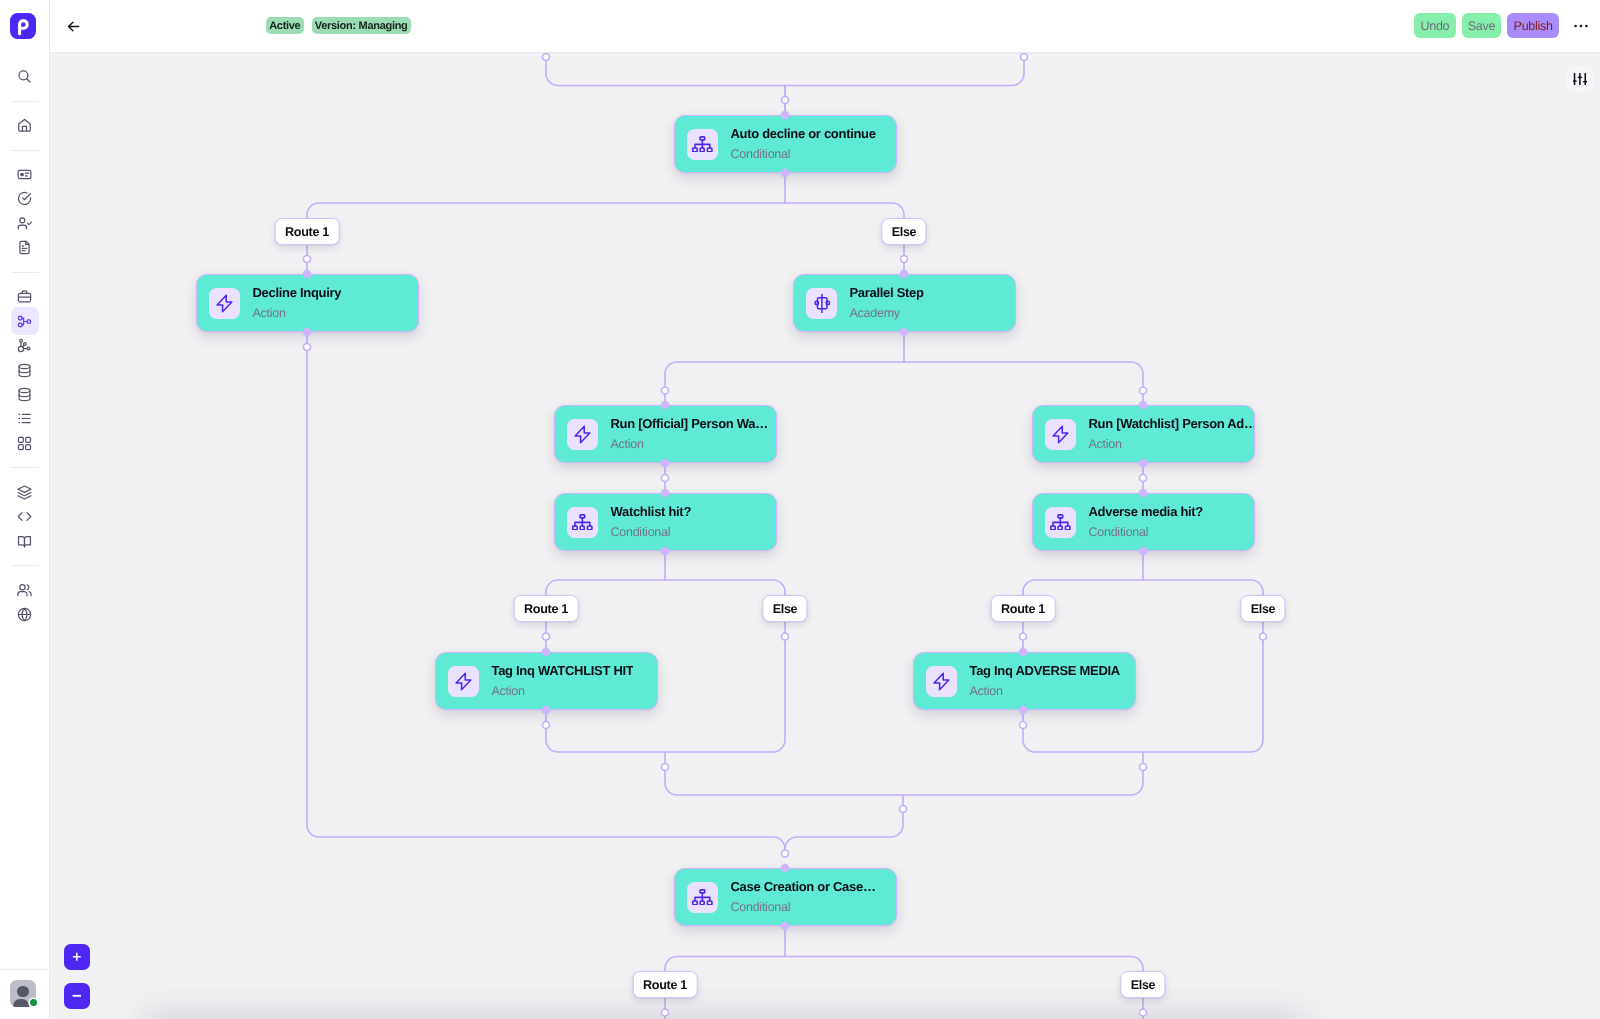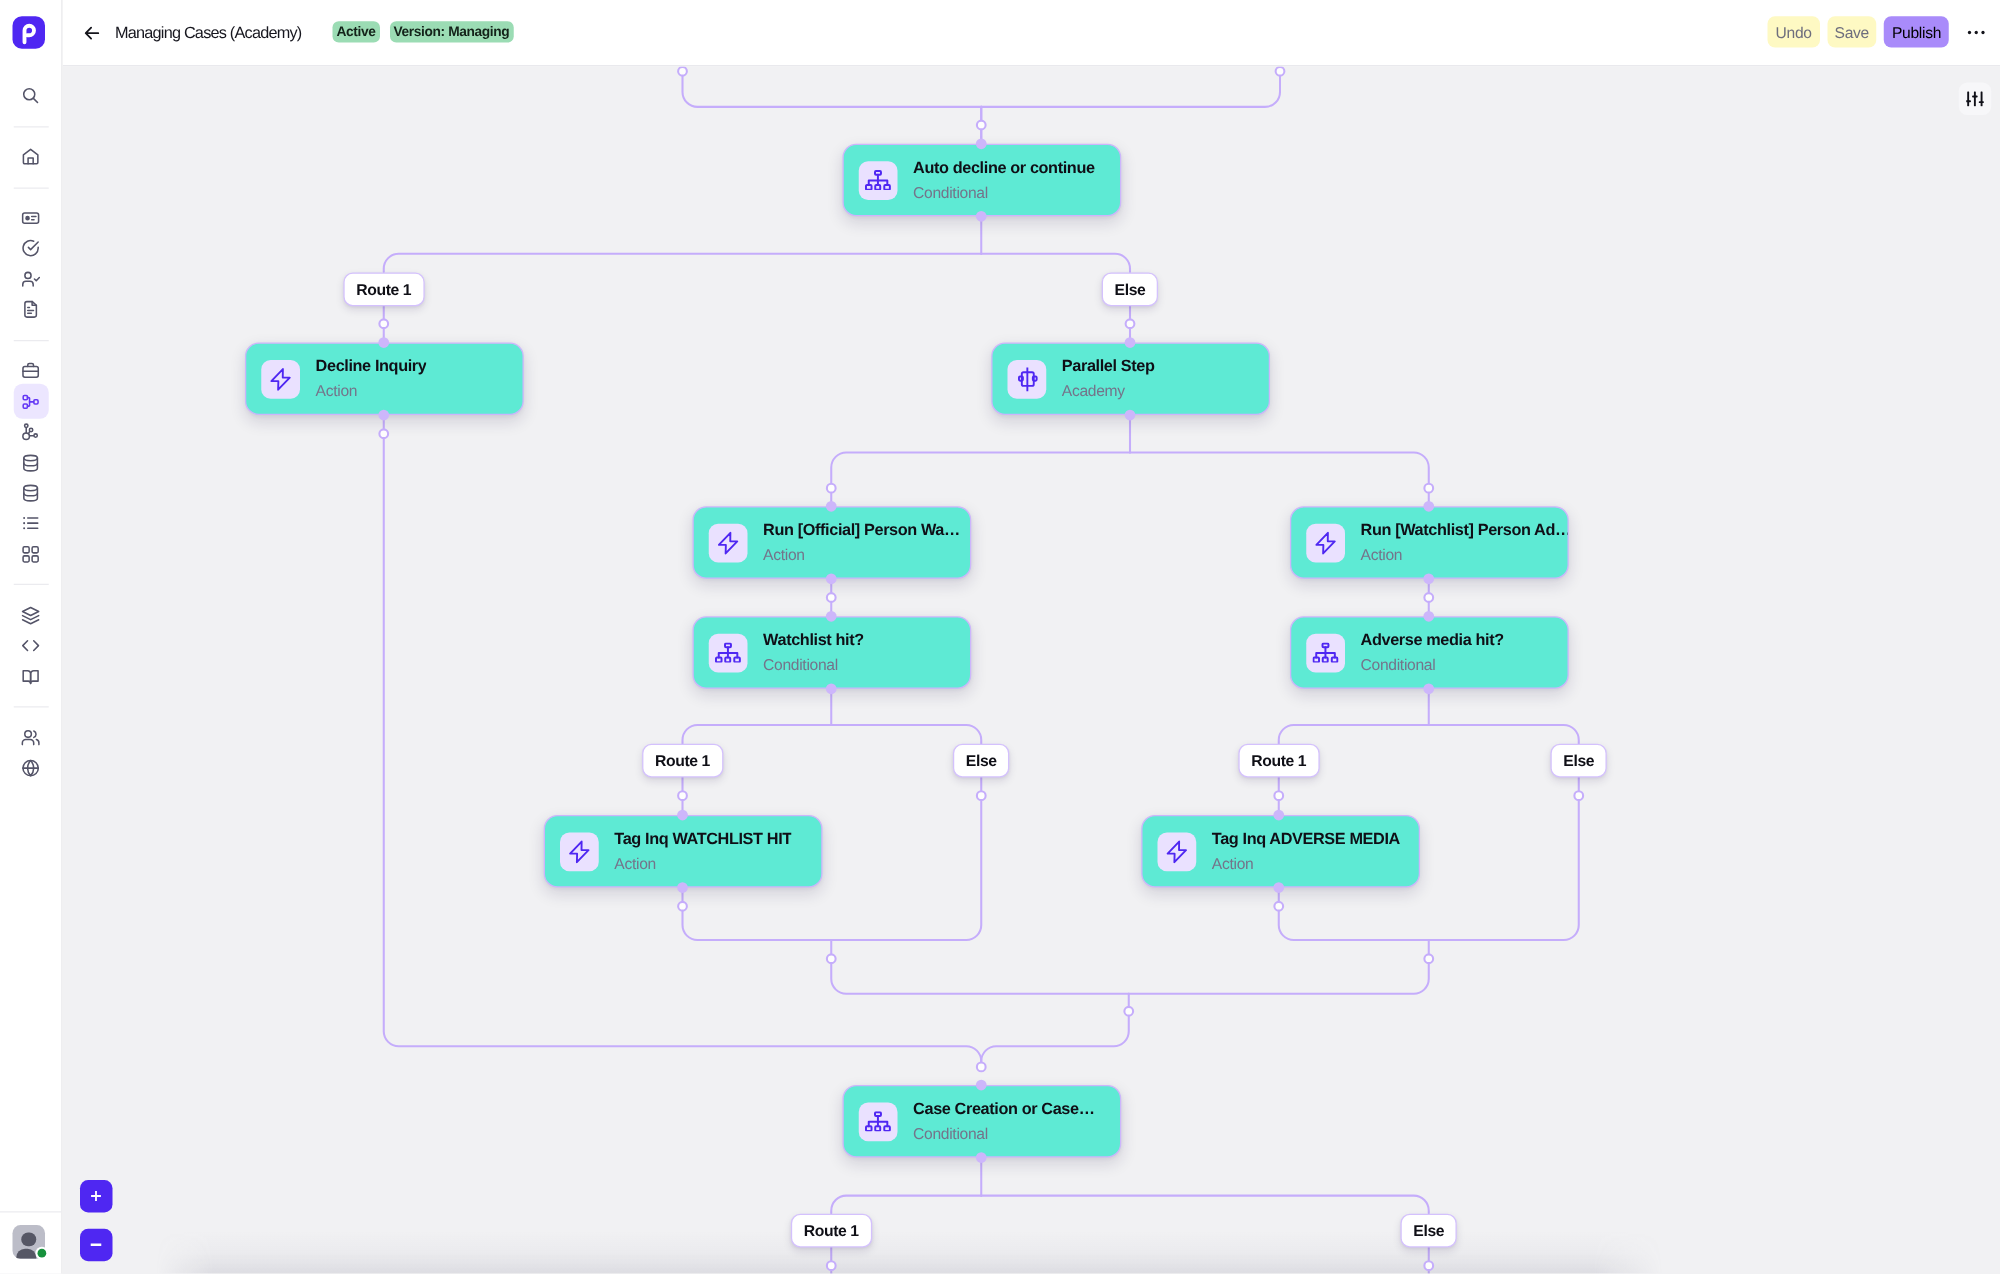--- a/index.html
+++ b/index.html
@@ -24,22 +24,22 @@
   .avatar-dot{position:absolute;left:19.5px;top:18.7px;width:7.6px;height:7.6px;border-radius:50%;background:#17913c;box-shadow:0 0 0 1.6px #fff;}
 
   
   .topbar{position:absolute;left:50px;top:0;width:1550px;height:53px;background:#fff;border-bottom:1px solid #e9e9ed;z-index:25;}
   .back{position:absolute;left:13px;top:16px;width:20px;height:20px;display:flex;align-items:center;justify-content:center;color:#15151c;}
   .title{position:absolute;left:42px;top:0;height:51px;display:flex;align-items:center;font-size:13px;font-weight:400;color:#17171f;letter-spacing:-.62px;}
   .badges{position:absolute;left:216px;top:0;height:51px;display:flex;align-items:center;gap:8px;}
   .badge{height:17px;border-radius:5px;background:#9bdcb4;color:#14231a;font-size:11px;font-weight:700;display:flex;align-items:center;padding:0 3.2px;letter-spacing:-.3px;}
   .tr{position:absolute;right:7px;top:0;height:51px;display:flex;align-items:center;gap:6px;}
   .btn{height:25px;border-radius:6px;padding:0 6.2px;display:flex;align-items:center;font-size:12.5px;font-weight:400;white-space:nowrap;letter-spacing:-.25px;}
-  .btn.ghost{background:#fef9c3;color:#6e6e7d;}
-  .btn.primary{background:#a98bfa;color:#000000;}
+  .btn.ghost{background:#86efac;color:#6e6e7d;}
+  .btn.primary{background:#a98bfa;color:#7f1d1d;}
   .kebab{width:24px;height:24px;margin-left:4px;display:flex;align-items:center;justify-content:center;color:#15151c;}
 
   
   .canvas{position:absolute;left:50px;top:53px;width:1550px;height:966px;background:#f1f1f3;overflow:hidden;}
   svg.edges{position:absolute;left:0;top:0;width:1550px;height:966px;}
   svg.dots{z-index:7;pointer-events:none;}
   .panelbtn{position:absolute;right:6.9px;top:12.8px;width:26px;height:26.7px;border-radius:7px;background:#f7f7f9;display:flex;align-items:center;justify-content:center;color:#101018;z-index:8;}
   .bottomfade{position:absolute;left:75px;width:1205px;bottom:0;height:34px;border-radius:20px 20px 0 0;background:linear-gradient(to bottom,rgba(110,110,135,0) 0%,rgba(110,110,135,.045) 50%,rgba(105,105,130,.145) 100%);-webkit-mask-image:linear-gradient(to right,rgba(0,0,0,0) 0,#000 45px,#000 calc(100% - 55px),rgba(0,0,0,0) 100%);mask-image:linear-gradient(to right,rgba(0,0,0,0) 0,#000 45px,#000 calc(100% - 55px),rgba(0,0,0,0) 100%);z-index:1;pointer-events:none;}
   .zoombtns{position:absolute;left:13.8px;bottom:10.2px;display:flex;flex-direction:column;gap:13.2px;z-index:8;}
   .zb{width:26px;height:26px;border-radius:6.5px;background:#4f27f2;display:flex;align-items:center;justify-content:center;color:#fff;font-size:16px;font-weight:400;line-height:1;}
@@ -292,21 +292,20 @@
       </div>
     </div>
   </nav>
 
   <header class="topbar">
     <div class="back">
       <svg width="17" height="17" viewBox="0 0 20 20">
         <path d="M16 10H4.6M9.3 4.9 4.2 10l5.1 5.1" fill="none" stroke="currentColor" stroke-width="1.7" stroke-linecap="round" stroke-linejoin="round"></path>
       </svg>
     </div>
-    <div class="title">Managing Cases (Academy)</div>
     <div class="badges">
         <div class="badge">Active</div>
         <div class="badge">Version: Managing</div>
       </div>
     <div class="tr">
         <div class="btn ghost">Undo</div>
         <div class="btn ghost">Save</div>
         <div class="btn primary">Publish</div>
       <div class="kebab">
         <svg width="18" height="18" viewBox="0 0 20 20">

